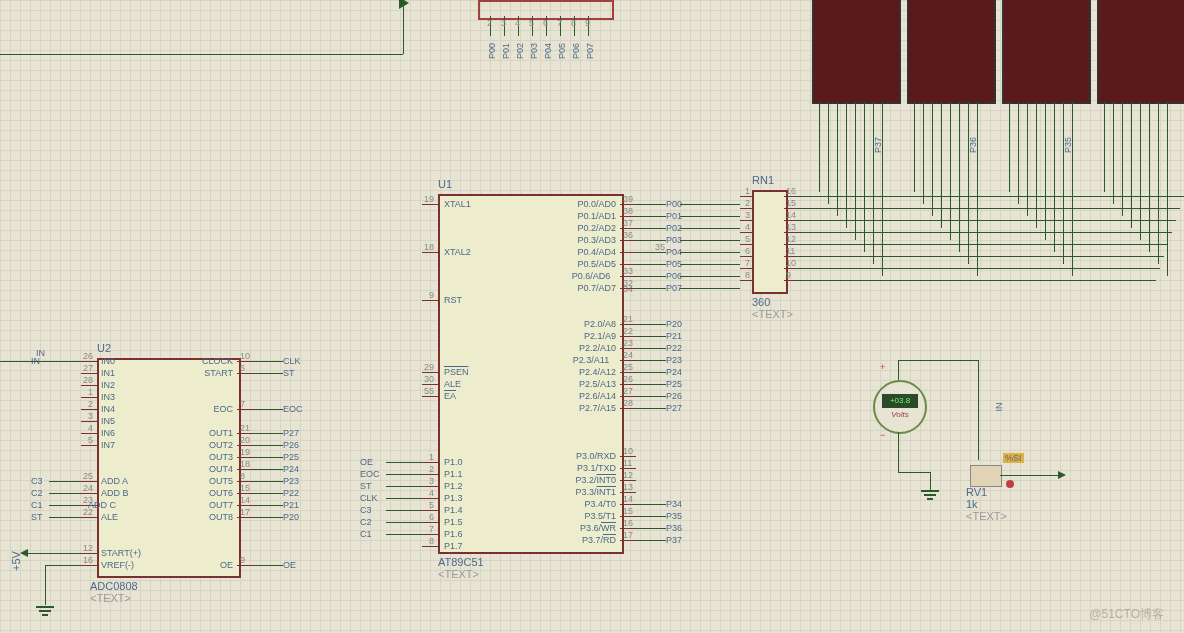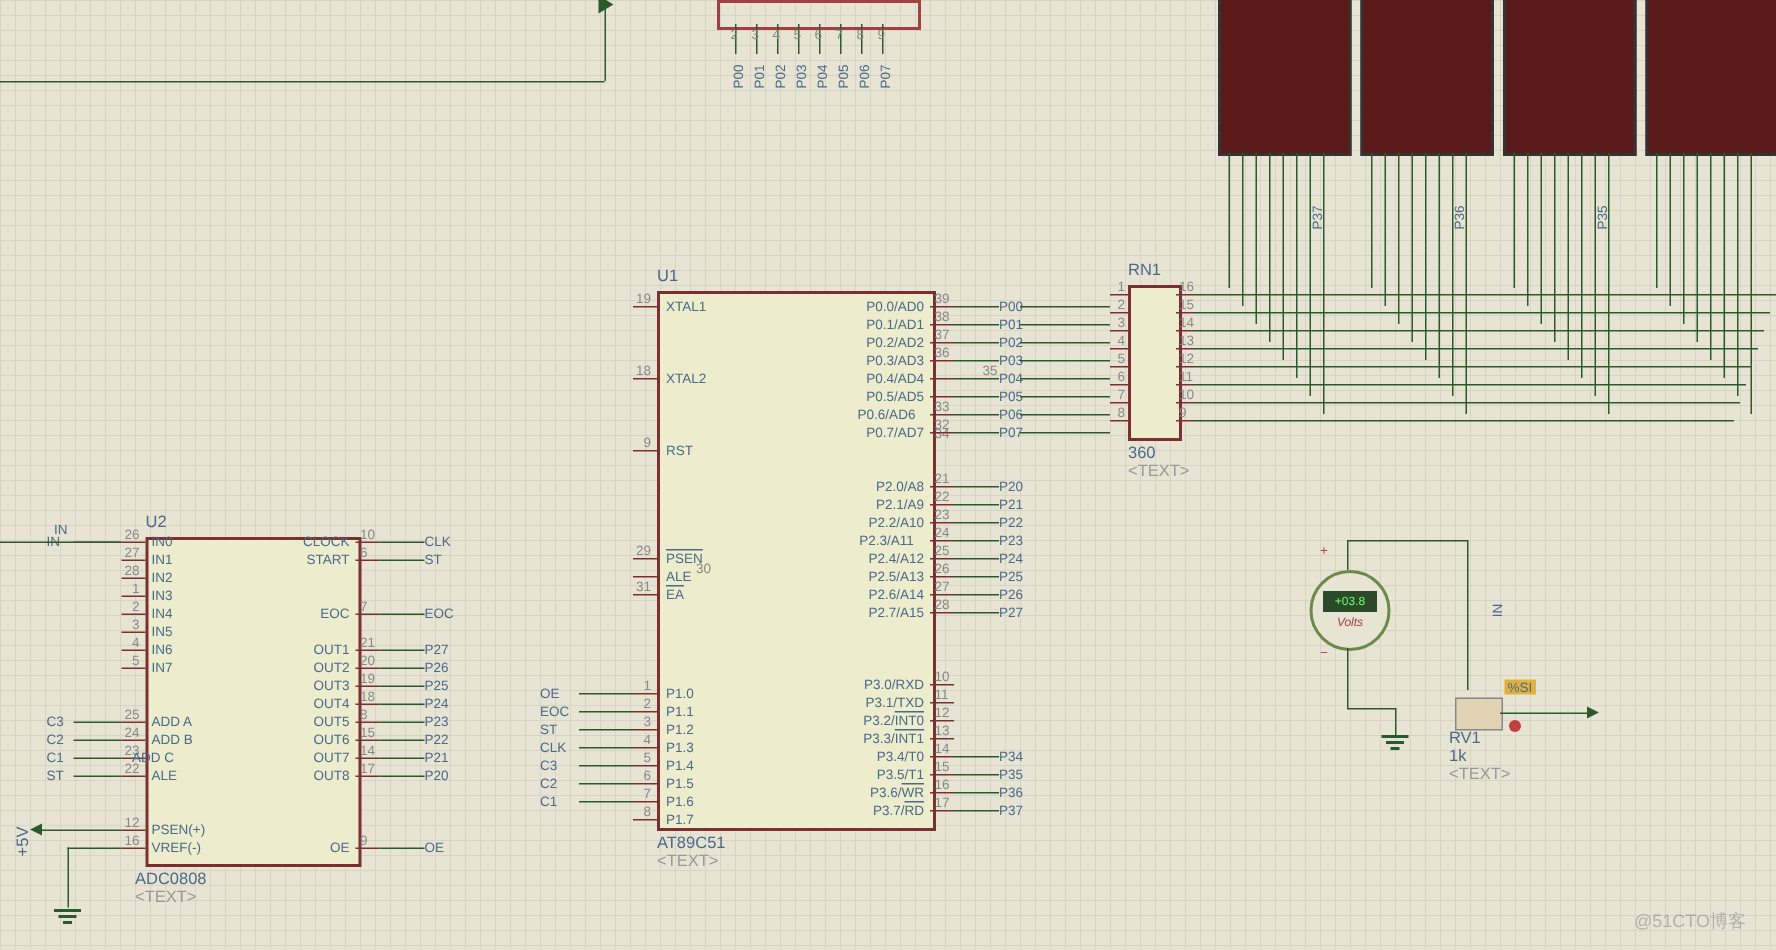--- a/index.html
+++ b/index.html
@@ -211,24 +211,24 @@
     <div class="pin-tick" style="left:422px;top:252px;"></div>
     <div class="pin-num" style="left:410px;top:242px;text-align:right;width:24px;">18</div>
     <div class="pin-label" style="left:444px;top:247px;">XTAL2</div>
     <div class="pin-tick" style="left:422px;top:300px;"></div>
     <div class="pin-num" style="left:410px;top:290px;text-align:right;width:24px;">9</div>
     <div class="pin-label" style="left:444px;top:295px;">RST</div>
     <div class="pin-tick" style="left:422px;top:372px;"></div>
     <div class="pin-num" style="left:410px;top:362px;text-align:right;width:24px;">29</div>
     <div class="pin-label" style="left:444px;top:367px;"><span class="overline">PSEN</span></div>
     <div class="pin-tick" style="left:422px;top:384px;"></div>
-    <div class="pin-num" style="left:410px;top:374px;text-align:right;width:24px;padding-left:40px;">30</div>
+    <div class="pin-num" style="left:410px;top:374px;text-align:right;width:24px;">30</div>
     <div class="pin-label" style="left:444px;top:379px;">ALE</div>
     <div class="pin-tick" style="left:422px;top:396px;"></div>
-    <div class="pin-num" style="left:410px;top:386px;text-align:right;width:24px;">31</div>
+    <div class="pin-num" style="left:410px;top:386px;text-align:right;width:24px;">55</div>
     <div class="pin-label" style="left:444px;top:391px;"><span class="overline">EA</span></div>
     <div class="pin-tick" style="left:422px;top:462px;"></div>
     <div class="pin-num" style="left:410px;top:452px;text-align:right;width:24px;">1</div>
     <div class="pin-label" style="left:444px;top:457px;">P1.0</div>
     <div class="wire wire-h" style="left:386px;top:462px;width:36px;"></div>
     <div class="net-label" style="left:360px;top:457px;">OE</div>
     <div class="pin-tick" style="left:422px;top:474px;"></div>
     <div class="pin-num" style="left:410px;top:464px;text-align:right;width:24px;">2</div>
     <div class="pin-label" style="left:444px;top:469px;">P1.1</div>
     <div class="wire wire-h" style="left:386px;top:474px;width:36px;"></div>
@@ -423,21 +423,21 @@
     <div class="pin-label" style="left:88px;top:500px;">ADD C</div>
     <div class="wire wire-h" style="left:49px;top:505px;width:32px;"></div>
     <div class="net-label" style="left:31px;top:500px;">C1</div>
     <div class="pin-tick" style="left:81px;top:517px;"></div>
     <div class="pin-num" style="left:67px;top:507px;text-align:right;width:26px;">22</div>
     <div class="pin-label" style="left:101px;top:512px;">ALE</div>
     <div class="wire wire-h" style="left:49px;top:517px;width:32px;"></div>
     <div class="net-label" style="left:31px;top:512px;">ST</div>
     <div class="pin-tick" style="left:81px;top:553px;"></div>
     <div class="pin-num" style="left:67px;top:543px;text-align:right;width:26px;">12</div>
-    <div class="pin-label" style="left:101px;top:548px;">PSEN(+)</div>
+    <div class="pin-label" style="left:101px;top:548px;">START(+)</div>
     <div class="pin-tick" style="left:81px;top:565px;"></div>
     <div class="pin-num" style="left:67px;top:555px;text-align:right;width:26px;">16</div>
     <div class="pin-label" style="left:101px;top:560px;">VREF(-)</div>
   </div>
 <div id="u2-right">
     <div class="pin-tick" style="left:237px;top:361px;"></div>
     <div class="pin-num" style="left:240px;top:351px;">10</div>
     <div class="pin-label" style="left:197px;top:356px;text-align:right;width:36px;">CLOCK</div>
     <div class="wire wire-h" style="left:253px;top:361px;width:30px;"></div>
     <div class="net-label" style="left:283px;top:356px;">CLK</div>

